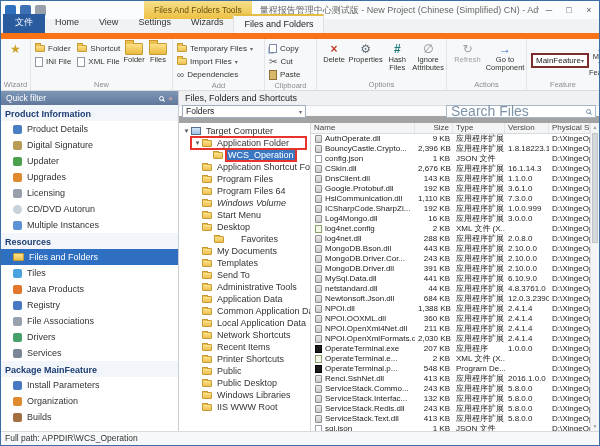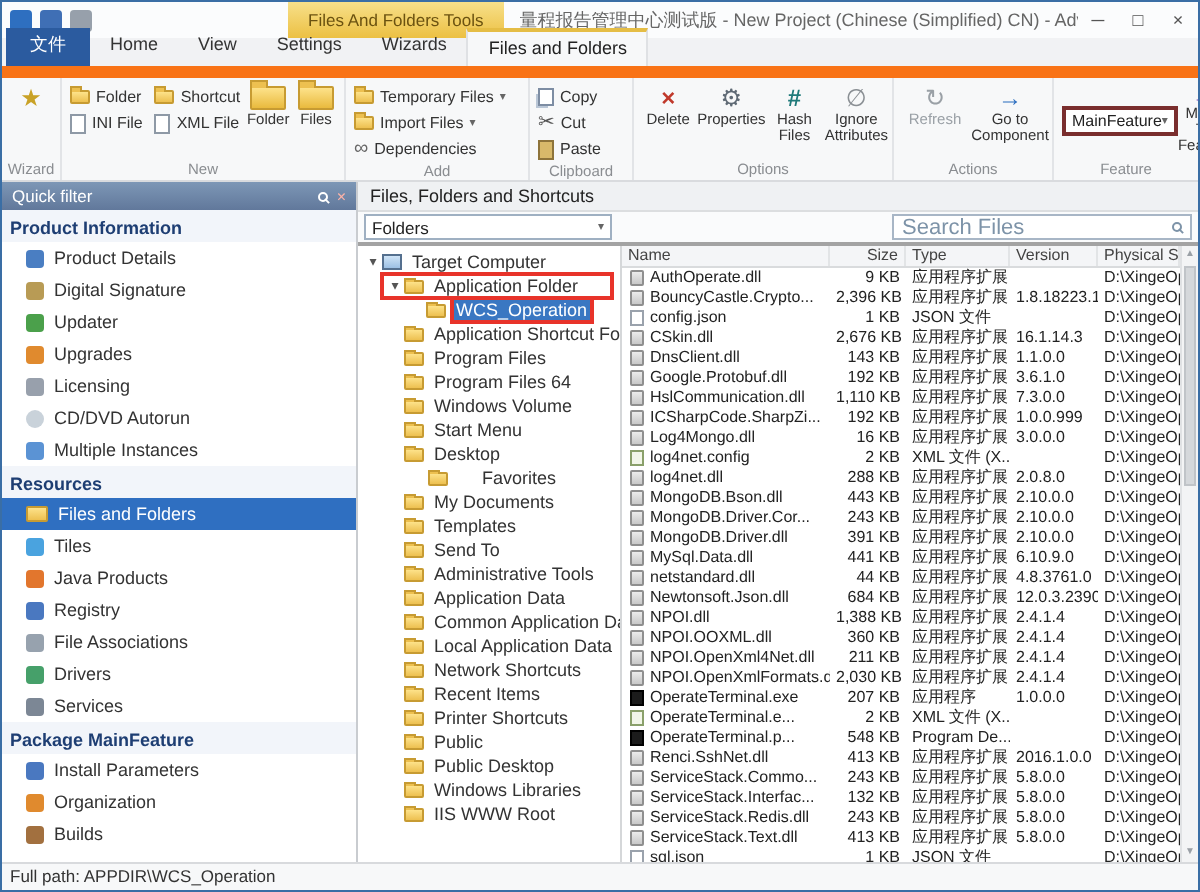--- a/index.html
+++ b/index.html
@@ -56,24 +56,24 @@
   .mag::after { content:""; position:absolute; width:3px; height:1px; background:#fff; transform:rotate(45deg); right:-2px; bottom:-1px; }
   .qf-x { color:#ffb3a7; font-size:8px; }
   .side-head { font-size:9px; font-weight:bold; color:#1e3e73; padding:4px 4px 2px; background:#f2f5fa; }
   .side-item { display:flex; align-items:center; height:16px; padding-left:12px; font-size:9px; color:#333; gap:5px; white-space:nowrap; }
   .side-item.sel { background:#2f6fc1; color:#fff; }
   .side-ic { width:9px; height:9px; border-radius:2px; flex:0 0 auto; }
   .side-ic.fold { width:11px; height:8px; background:linear-gradient(#fde28a,#edc050); border:1px solid #c79b32; border-radius:1px; }
 
   .main { flex:1; display:flex; flex-direction:column; min-width:0; }
   .main-cap { height:15px; background:#eff1f3; border-bottom:1px solid #dcdee0; font-size:9px; color:#222; line-height:14px; padding-left:6px; flex:0 0 auto; }
-  .main-tools { height:17px; background:#fafbfc; border-bottom:2px solid #a3a3a3; display:flex; align-items:center; padding:0 3px; gap:17px; flex:0 0 auto; }
+  .main-tools { height:17px; background:#fafbfc; border-bottom:7px solid #a3a3a3; display:flex; align-items:center; padding:0 3px; gap:17px; flex:0 0 auto; }
   .fcombo { width:124px; height:13px; background:#fff; border:1px solid #9fb0c2; font-size:8.5px; display:flex; align-items:center; justify-content:space-between; padding:0 3px; color:#222; }
   .spacer { flex:1; }
-  .search { width:150px; height:13px; background:#fff; border:1px solid #a8b6c6; font-size:11px; color:#7d93a8; display:flex; align-items:center; padding:0 4px; gap:3px; }
+  .search { width:150px; height:13px; background:#fff; border:1px solid #a8b6c6; font-size:14px; color:#7d93a8; display:flex; align-items:center; padding:0 4px; gap:3px; }
   .search .txt { flex:1; overflow:hidden; white-space:nowrap; }
   .mag2 { width:5px; height:5px; border:1px solid #7d93a8; border-radius:50%; position:relative; flex:0 0 auto; }
   .mag2::after { content:""; position:absolute; width:3px; height:1px; background:#7d93a8; transform:rotate(45deg); right:-2px; bottom:-1px; }
 
   .panes { flex:1; display:flex; min-height:0; }
   .tree { width:132px; border-right:1px solid #d5d7d9; overflow:hidden; padding-top:2px; flex:0 0 auto; }
   .tree-row { display:flex; align-items:center; height:12px; font-size:9px; color:#333; position:relative; white-space:nowrap; }
   .tw { width:9px; font-size:7px; color:#555; text-align:center; flex:0 0 auto; }
   .comp-ic { width:10px; height:8px; border:1px solid #55708f; background:linear-gradient(#cfe4f7,#9cc0e4); margin-right:3px; flex:0 0 auto; }
   .folder-ic { width:10px; height:7px; background:linear-gradient(#fde28a,#edc050); border:1px solid #c79b32; border-radius:1px; position:relative; margin-right:3px; flex:0 0 auto; }
@@ -392,21 +392,21 @@
             <div class="tree-row" style="padding-left: 14px;">
               <span class="tw"></span>
               <span class="folder-ic"></span>
               <span class="tree-lblwrap"><span class="tree-lbl">Program Files</span></span>
             </div>
             <div class="tree-row" style="padding-left: 14px;">
               <span class="tw"></span>
               <span class="folder-ic"></span>
               <span class="tree-lblwrap"><span class="tree-lbl">Program Files 64</span></span>
             </div>
-            <div class="tree-row" style="padding-left: 14px;">
+            <div class="tree-row" style="padding-left: 14px; font-style: italic;">
               <span class="tw"></span>
               <span class="folder-ic"></span>
               <span class="tree-lblwrap"><span class="tree-lbl">Windows Volume</span></span>
             </div>
             <div class="tree-row" style="padding-left: 14px;">
               <span class="tw"></span>
               <span class="folder-ic"></span>
               <span class="tree-lblwrap"><span class="tree-lbl">Start Menu</span></span>
             </div>
             <div class="tree-row" style="padding-left: 14px;">

